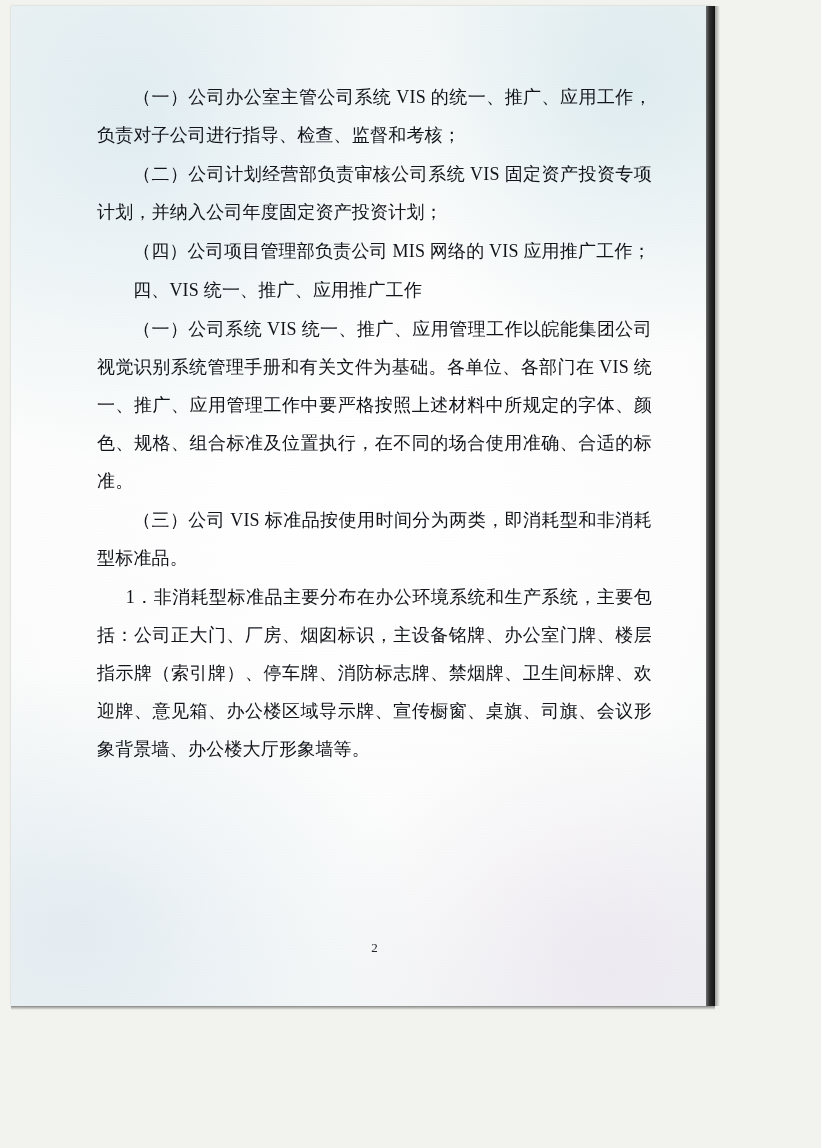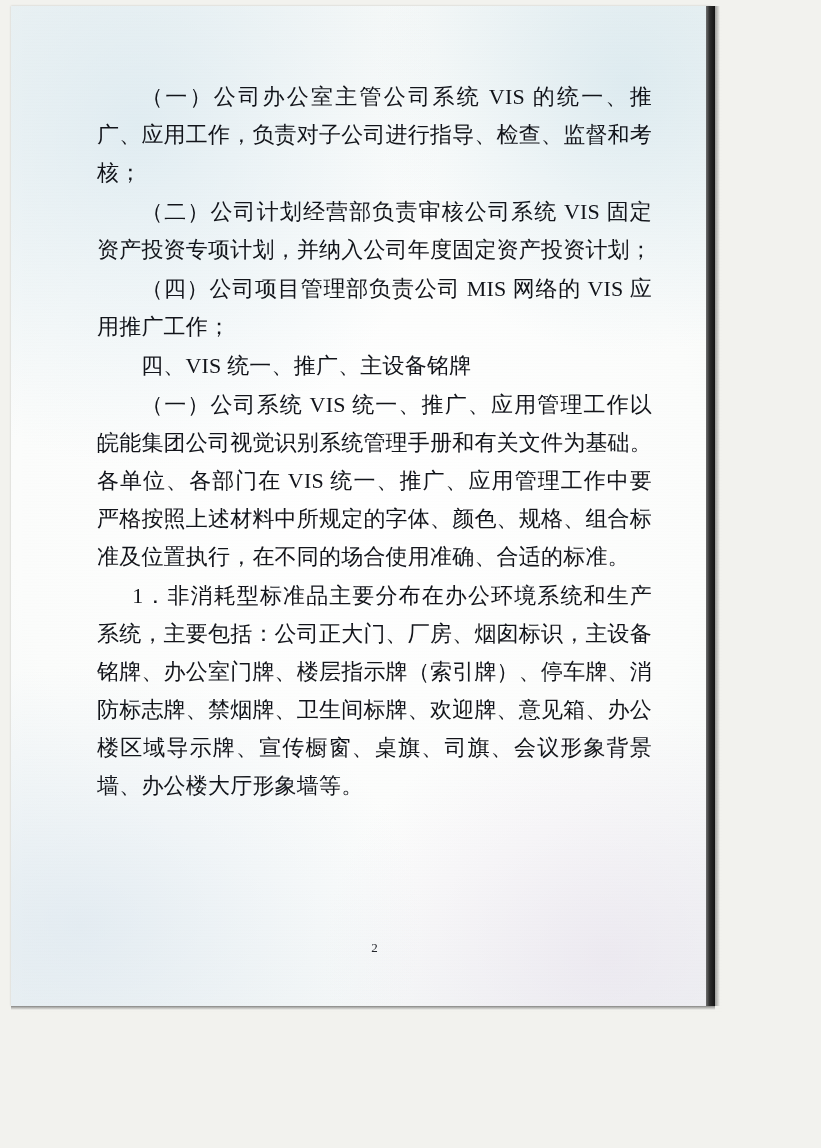--- a/index.html
+++ b/index.html
@@ -59,21 +59,21 @@
     background: linear-gradient(to bottom, rgba(60,60,60,0.55), rgba(60,60,60,0));
   }
   .content {
     position: absolute;
     left: 86px;
     top: 72px;
     width: 555px;
   }
   p.para {
     margin: 0 0 1px 0;
-    font-size: 22px;
+    font-size: 18px;
     line-height: 38px;
     color: #12141a;
     text-align: justify;
     text-justify: inter-ideograph;
     letter-spacing: 0.2px;
     font-family: "Liberation Serif", "DejaVu Serif", serif;
   }
   p.indent {
     text-indent: 2em;
   }
@@ -107,22 +107,23 @@
 <body>
 
 <div id="page-wrap">
 
   <div id="scan">
     <div class="content">
 
       <p class="para indent">（一）公司办公室主管公司系统 VIS 的统一、推广、应用工作，负责对子公司进行指导、检查、监督和考核；</p>
       <p class="para indent">（二）公司计划经营部负责审核公司系统 VIS 固定资产投资专项计划，并纳入公司年度固定资产投资计划；</p>
       <p class="para indent">（四）公司项目管理部负责公司 MIS 网络的 VIS 应用推广工作；</p>
-      <p class="para indent">四、VIS 统一、推广、主设备铭牌</p>
+      <p class="para indent">四、VIS 统一、推广、应用推广工作</p>
       <p class="para indent">（一）公司系统 VIS 统一、推广、应用管理工作以皖能集团公司视觉识别系统管理手册和有关文件为基础。各单位、各部门在 VIS 统一、推广、应用管理工作中要严格按照上述材料中所规定的字体、颜色、规格、组合标准及位置执行，在不同的场合使用准确、合适的标准。</p>
+      <p class="para indent">（三）公司 VIS 标准品按使用时间分为两类，即消耗型和非消耗型标准品。</p>
       <p class="para indent-small">1．非消耗型标准品主要分布在办公环境系统和生产系统，主要包括：公司正大门、厂房、烟囱标识，主设备铭牌、办公室门牌、楼层指示牌（索引牌）、停车牌、消防标志牌、禁烟牌、卫生间标牌、欢迎牌、意见箱、办公楼区域导示牌、宣传橱窗、桌旗、司旗、会议形象背景墙、办公楼大厅形象墙等。</p>
 
       <div class="pagenum">2</div>
     </div>
     <div id="noise"></div>
   </div>
 
   <div id="scan-edge"></div>
   <div id="scan-edge-shadow"></div>
   <div id="scan-bottom"></div>

